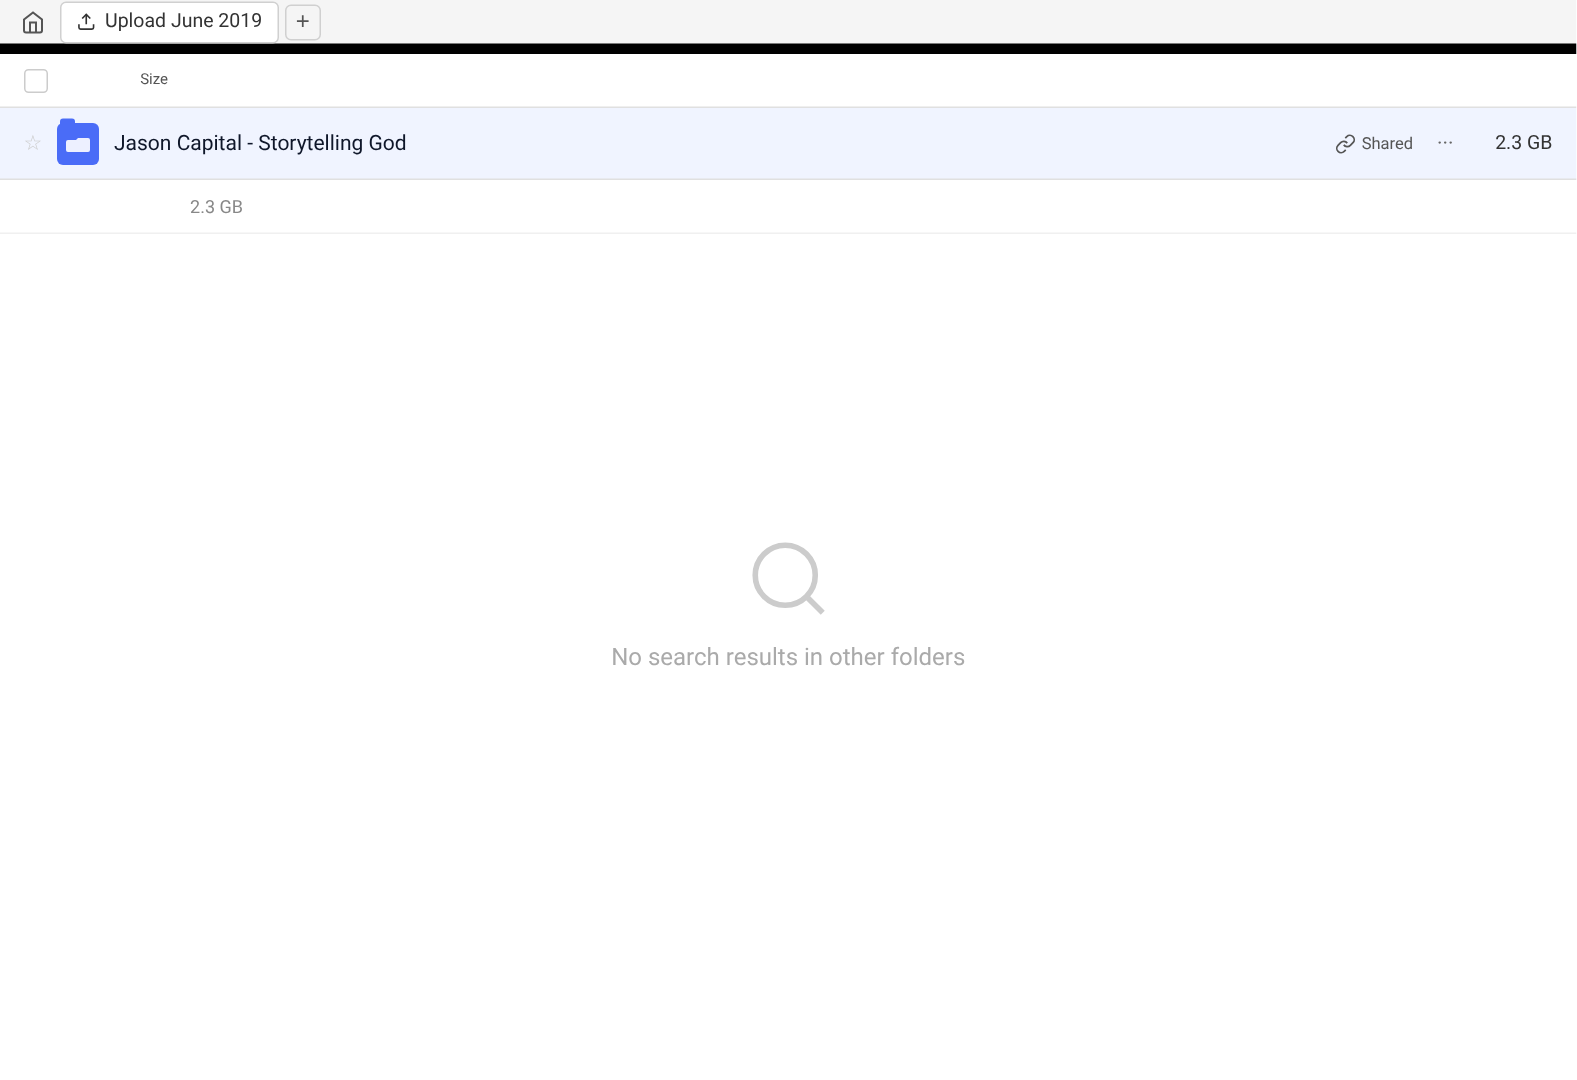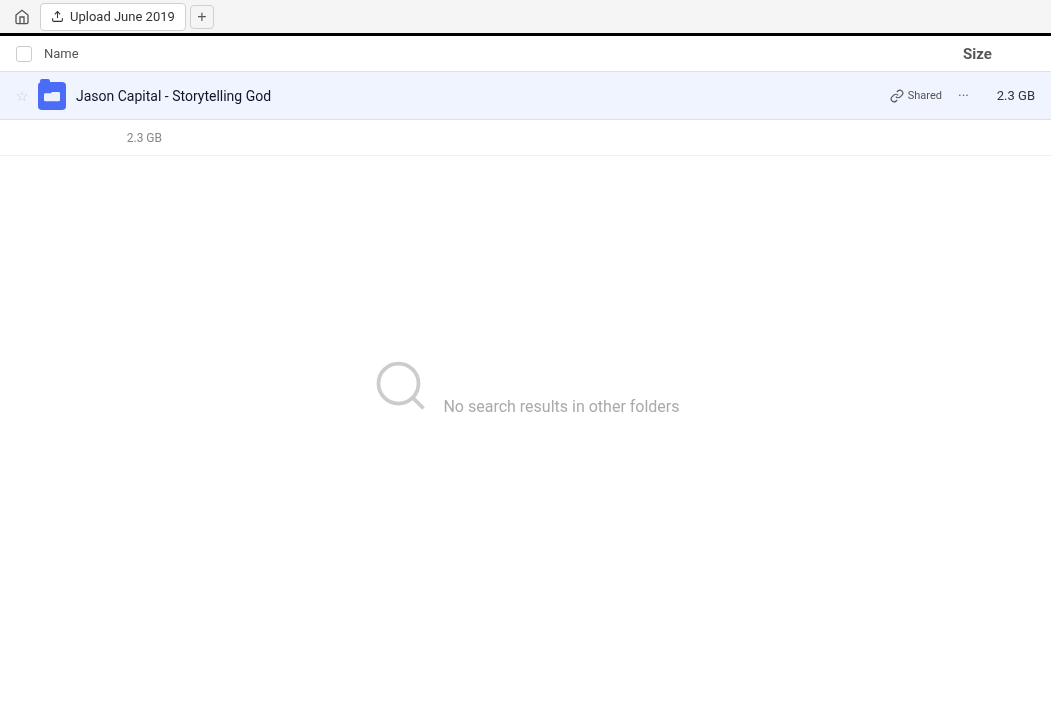--- a/index.html
+++ b/index.html
@@ -17,21 +17,21 @@
       height: 720px;
       overflow: hidden;
     }
 
     
     .top-bar {
       display: flex;
       align-items: center;
       height: 36px;
       padding: 0 8px;
-      border-bottom: 3px solid #000000;
+      border-bottom: 7px solid #000000;
       background: #f5f5f5;
       gap: 4px;
     }
 
     .home-icon-btn {
       display: flex;
       align-items: center;
       justify-content: center;
       width: 28px;
       height: 28px;
@@ -87,25 +87,24 @@
 
     .name-col {
       flex: 1;
       font-size: 13px;
       color: #555;
       padding-left: 4px;
     }
 
     .size-col {
       width: 80px;
-      text-align: left;
-      font-size: 15px;
+      text-align: right;
+      font-size: 10px;
       color: #555;
       padding-right: 8px;
-      font-weight: bold;
     }
 
     
     .file-row {
       display: flex;
       align-items: center;
       height: 48px;
       padding: 0 8px;
       background: #f0f4ff;
       border-bottom: 1px solid #e0e0e0;
@@ -201,22 +200,22 @@
       width: 70px;
       text-align: right;
       font-size: 12px;
       color: #888;
       padding-right: 8px;
     }
 
     
     .empty-state {
       display: flex;
-      flex-direction: row;
-      align-items: flex-end;
+      flex-direction: column;
+      align-items: center;
       justify-content: center;
       margin-top: 200px;
       gap: 12px;
     }
 
     .search-icon-large {
       width: 60px;
       height: 60px;
       color: #ccc;
     }
@@ -253,21 +252,20 @@
     </svg>
     <span>Upload June 2019</span>
   </div>
   <button class="new-tab-btn">+</button>
 </div>
 
 <div class="table-header">
   <div class="checkbox-col">
     <div class="checkbox"></div>
   </div>
-  <div class="name-col">Name</div>
   <div class="size-col">Size</div>
 </div>
 
 <div class="file-row">
   <div class="star-col">
     <span>☆</span>
   </div>
   <div class="checkbox-col">
     <div class="folder-icon">
       <svg width="16" height="14" viewBox="0 0 24 20" fill="white">

